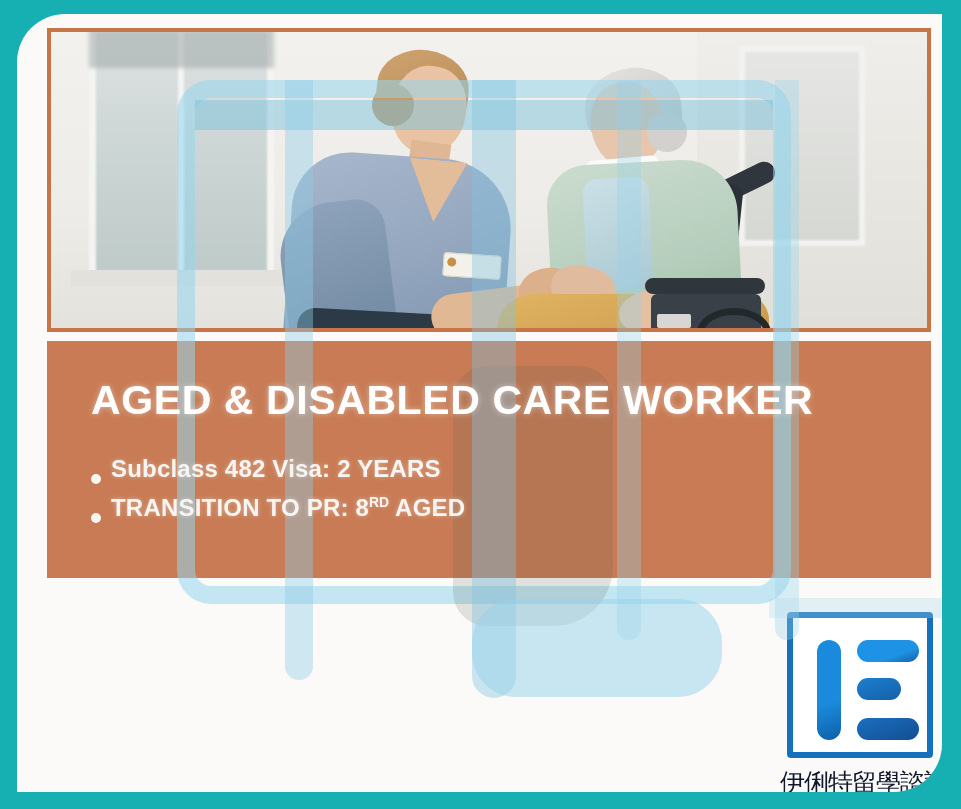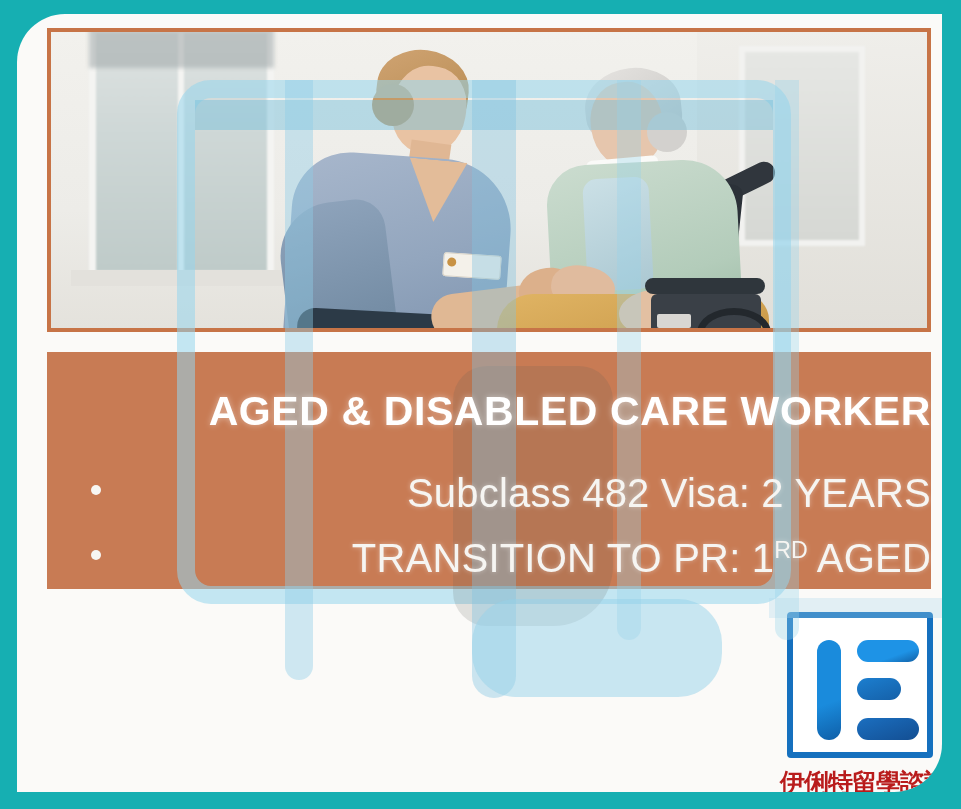--- a/index.html
+++ b/index.html
@@ -196,39 +196,38 @@
     background:transparent;
   }
   .wc-tag{
     position:absolute;left:606px;top:282px;width:34px;height:14px;
     background:#D8D6D2;border-radius:2px;
   }
 
   
   .panel{
     position:absolute;
-    left:30px;top:338px;
+    left:30px;top:327px;
     width:884px;height:237px;
     background:#C87B54;
     overflow:hidden;
-    text-align:right;
   }
   .panel-inner{position:relative;z-index:3;padding:36px 0 0 44px;}
   .panel-title{
     margin:0;
     font-size:41px;font-weight:bold;letter-spacing:.6px;
     color:#FFFFFF;
     text-shadow:0 0 6px rgba(255,255,255,.45);
     white-space:nowrap;
   }
   .bullets{list-style:none;margin:26px 0 0 0;padding:0 0 0 20px;}
   .bullets li{
     position:relative;
-    font-size:40px;line-height:1.62;color:#F6F5F2;
-    font-weight:400;letter-spacing:.2px;
+    font-size:24px;line-height:1.62;color:#F6F5F2;
+    font-weight:700;letter-spacing:.2px;
     text-shadow:0 0 5px rgba(255,255,255,.40);
     white-space:nowrap;
   }
   .bullets li:before{
     content:"";position:absolute;left:-20px;top:24px;
     width:10px;height:10px;border-radius:50%;background:#F7F6F3;
   }
   .bullets sup{font-size:.58em;vertical-align:super;letter-spacing:0;}
 
   
@@ -288,21 +287,21 @@
   }
   .lm-h3{
     position:absolute;left:64px;top:100px;width:62px;height:22px;
     background:linear-gradient(160deg,#1B6FC0 0%,#134E92 100%);
     border-radius:11px;
   }
   .logo-text{
     position:absolute;left:0;top:160px;width:170px;
     text-align:center;
     font-family:"DejaVu Sans","Liberation Sans",sans-serif;
-    font-size:25px;font-weight:bold;color:#b91c1c;
+    font-size:25px;font-weight:normal;color:#0f172a;
     letter-spacing:-1px;
   }
 
   
   .ov{position:absolute;pointer-events:none;}
   .ov-frame{
     left:160px;top:66px;width:614px;height:524px;
     border:18px solid rgba(150,213,236,.55);
     border-radius:34px;
     box-sizing:border-box;
@@ -391,21 +390,21 @@
 
     <div class="panel">
       <div class="panel-inner">
         <h1 class="panel-title">AGED &amp; DISABLED CARE WORKER</h1>
 
         <ul class="bullets">
           <li>
             <span>Subclass 482 Visa: 2 YEARS</span>
           </li>
           <li>
-            <span>TRANSITION TO PR: 1</span><sup>RD</sup><span> AGED</span>
+            <span>TRANSITION TO PR: 8</span><sup>RD</sup><span> AGED</span>
           </li>
         </ul>
       </div>
     </div>
 
 
     <div class="logo">
       <div class="logo-mark">
         <div class="lm-vbar"></div>
         <div class="lm-h1"></div>

